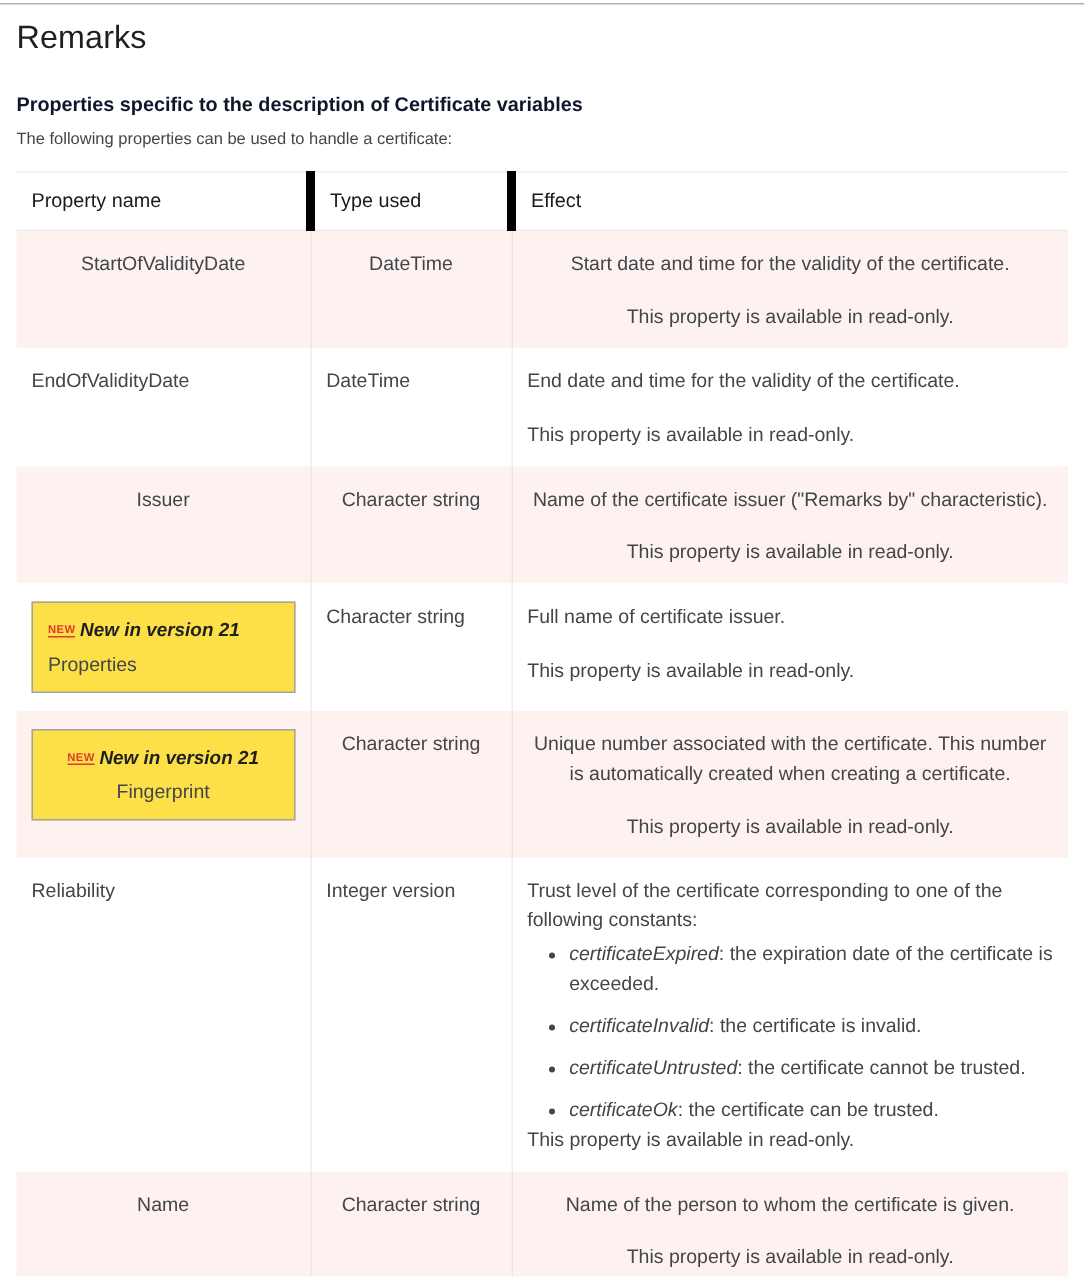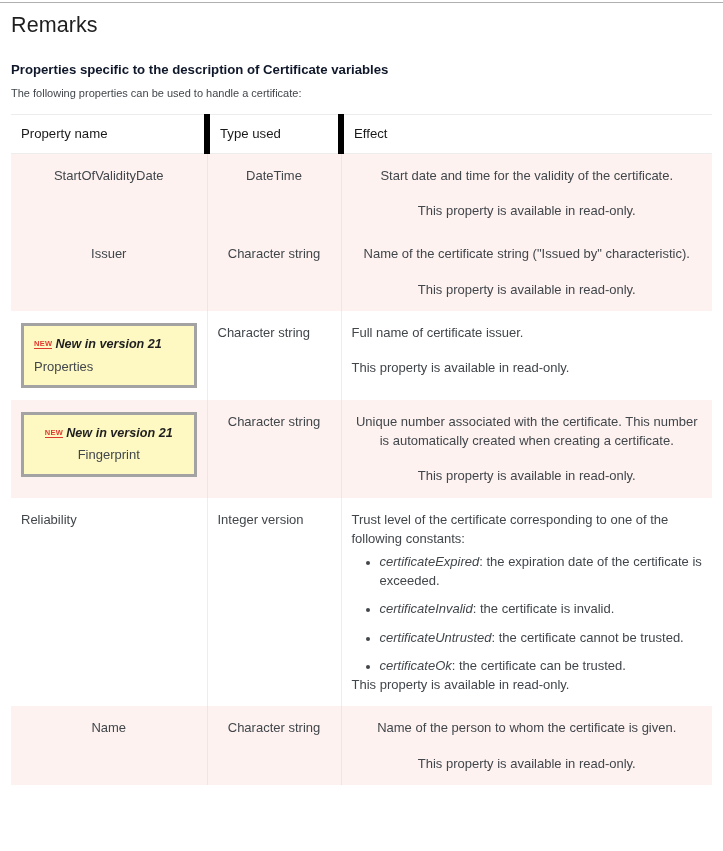--- a/index.html
+++ b/index.html
@@ -93,22 +93,22 @@
     margin: 0 0 9px 6px;
     line-height: 1.48;
   }
   ul.constants li:last-child { margin-bottom: 0; }
   ul.constants li::marker { font-size: 12px; }
   .const-name {
     font-style: italic;
   }
 
   .newbox {
-    background: #fef9c3;
-    border: 3px solid #a3a3a3;
+    background: #fde047;
+    border: 1px solid #a3a3a3;
     padding: 8px 10px 9px 10px;
     box-sizing: border-box;
   }
   .newline {
     display: block;
     white-space: nowrap;
     margin-bottom: 3px;
   }
   .new-badge {
     display: inline-block;
@@ -162,25 +162,33 @@
     </thead>
     <tbody id="tbody">
         <tr class="odd">
           <td><span>StartOfValidityDate</span></td>
           <td><span>DateTime</span></td>
           <td>
             <p class="eff-line">Start date and time for the validity of the certificate.</p>
             <p class="eff-line">This property is available in read-only.</p>
           </td>
         </tr>
+        <tr class="even">
+          <td><span>EndOfValidityDate</span></td>
+          <td><span>DateTime</span></td>
+          <td>
+            <p class="eff-line">End date and time for the validity of the certificate.</p>
+            <p class="eff-line">This property is available in read-only.</p>
+          </td>
+        </tr>
         <tr class="odd">
           <td><span>Issuer</span></td>
           <td><span>Character string</span></td>
           <td>
-            <p class="eff-line">Name of the certificate string ("Issued by" characteristic).</p>
+            <p class="eff-line">Name of the certificate issuer ("Remarks by" characteristic).</p>
             <p class="eff-line">This property is available in read-only.</p>
           </td>
         </tr>
         <tr class="even">
           <td>
             <div class="newbox">
               <span class="newline"><span class="new-badge">NEW</span><span class="new-text">New in version 21</span></span>
               <span class="prop-name-inbox">Properties</span>
             </div>
           </td>

